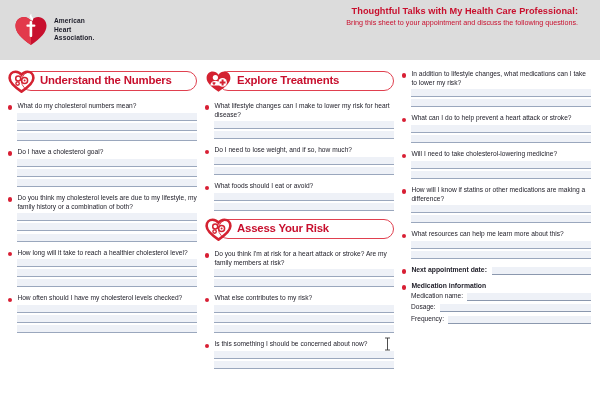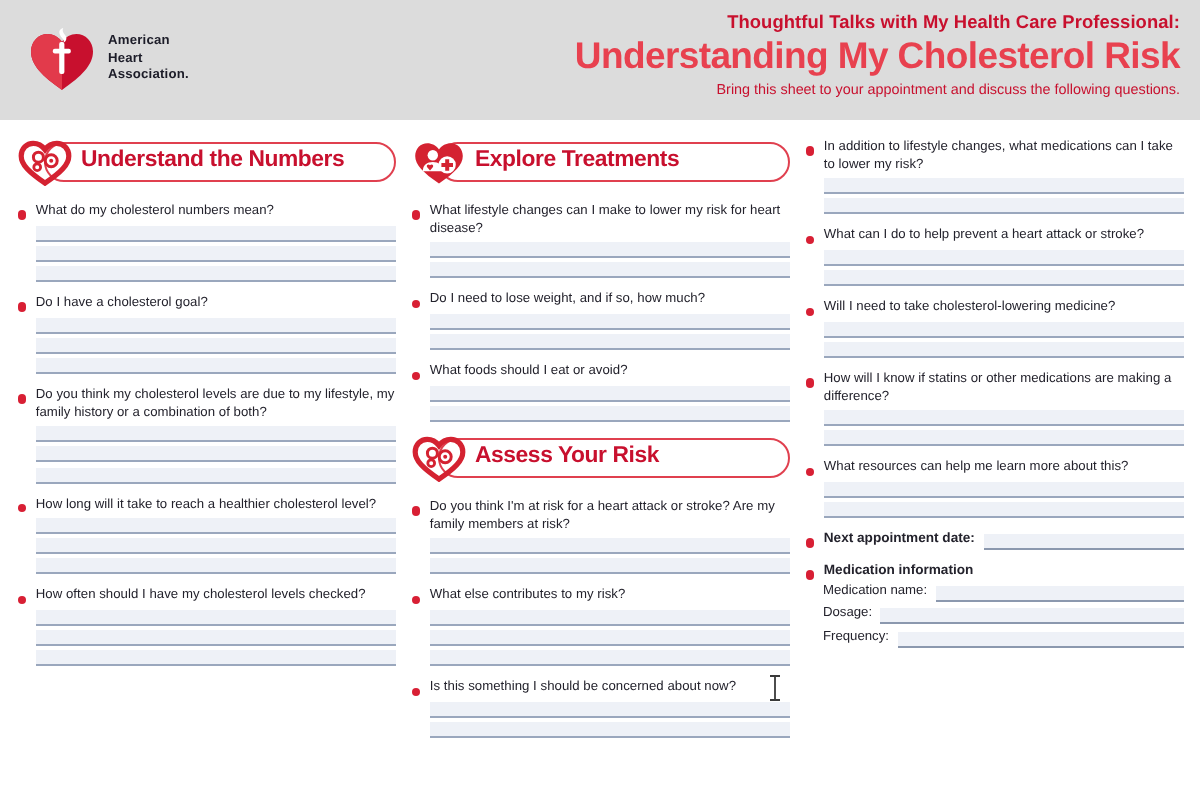--- a/index.html
+++ b/index.html
@@ -32,21 +32,21 @@
   .logo-mark { width: 34px; height: 32px; display: block; }
   .logo-text {
     font-size: 6.6px;
     line-height: 8.4px;
     font-weight: bold;
     color: #1c1c28;
     letter-spacing: .1px;
   }
   .header-titles {
     position: absolute;
-    right: 10px;
+    right: 22px;
     top: 5px;
     text-align: right;
     width: 360px;
   }
   .eyebrow {
     font-size: 9.2px;
     font-weight: bold;
     color: #c8102e;
     letter-spacing: .05px;
     line-height: 12px;
@@ -65,21 +65,20 @@
     line-height: 11px;
   }
 
   
   .body {
     position: relative;
     padding: 10px 8px 0 8px;
     display: flex;
     gap: 8px;
     height: 340px;
-    justify-content: center;
   }
   .col { width: 189px; position: relative; }
 
   
   .sec-head {
     position: relative;
     height: 23px;
     margin-bottom: 9px;
   }
   .sec-pill {
@@ -185,21 +184,20 @@
       </svg>
       <div class="logo-text">
         <div>American</div>
         <div>Heart</div>
         <div>Association.</div>
       </div>
     </div>
 
     <div class="header-titles">
       <div class="eyebrow">Thoughtful Talks with My Health Care Professional:</div>
-      <div class="main-title">Understanding My Cholesterol Risk</div>
       <div class="subtitle">Bring this sheet to your appointment and discuss the following questions.</div>
     </div>
   </div>
 
   <div class="body">
     <div class="col" id="col1">
         <div class="section">
           <div class="sec-head">
             <div class="sec-pill"></div>
             <div class="sec-icon"><svg viewBox="0 0 27 23">

